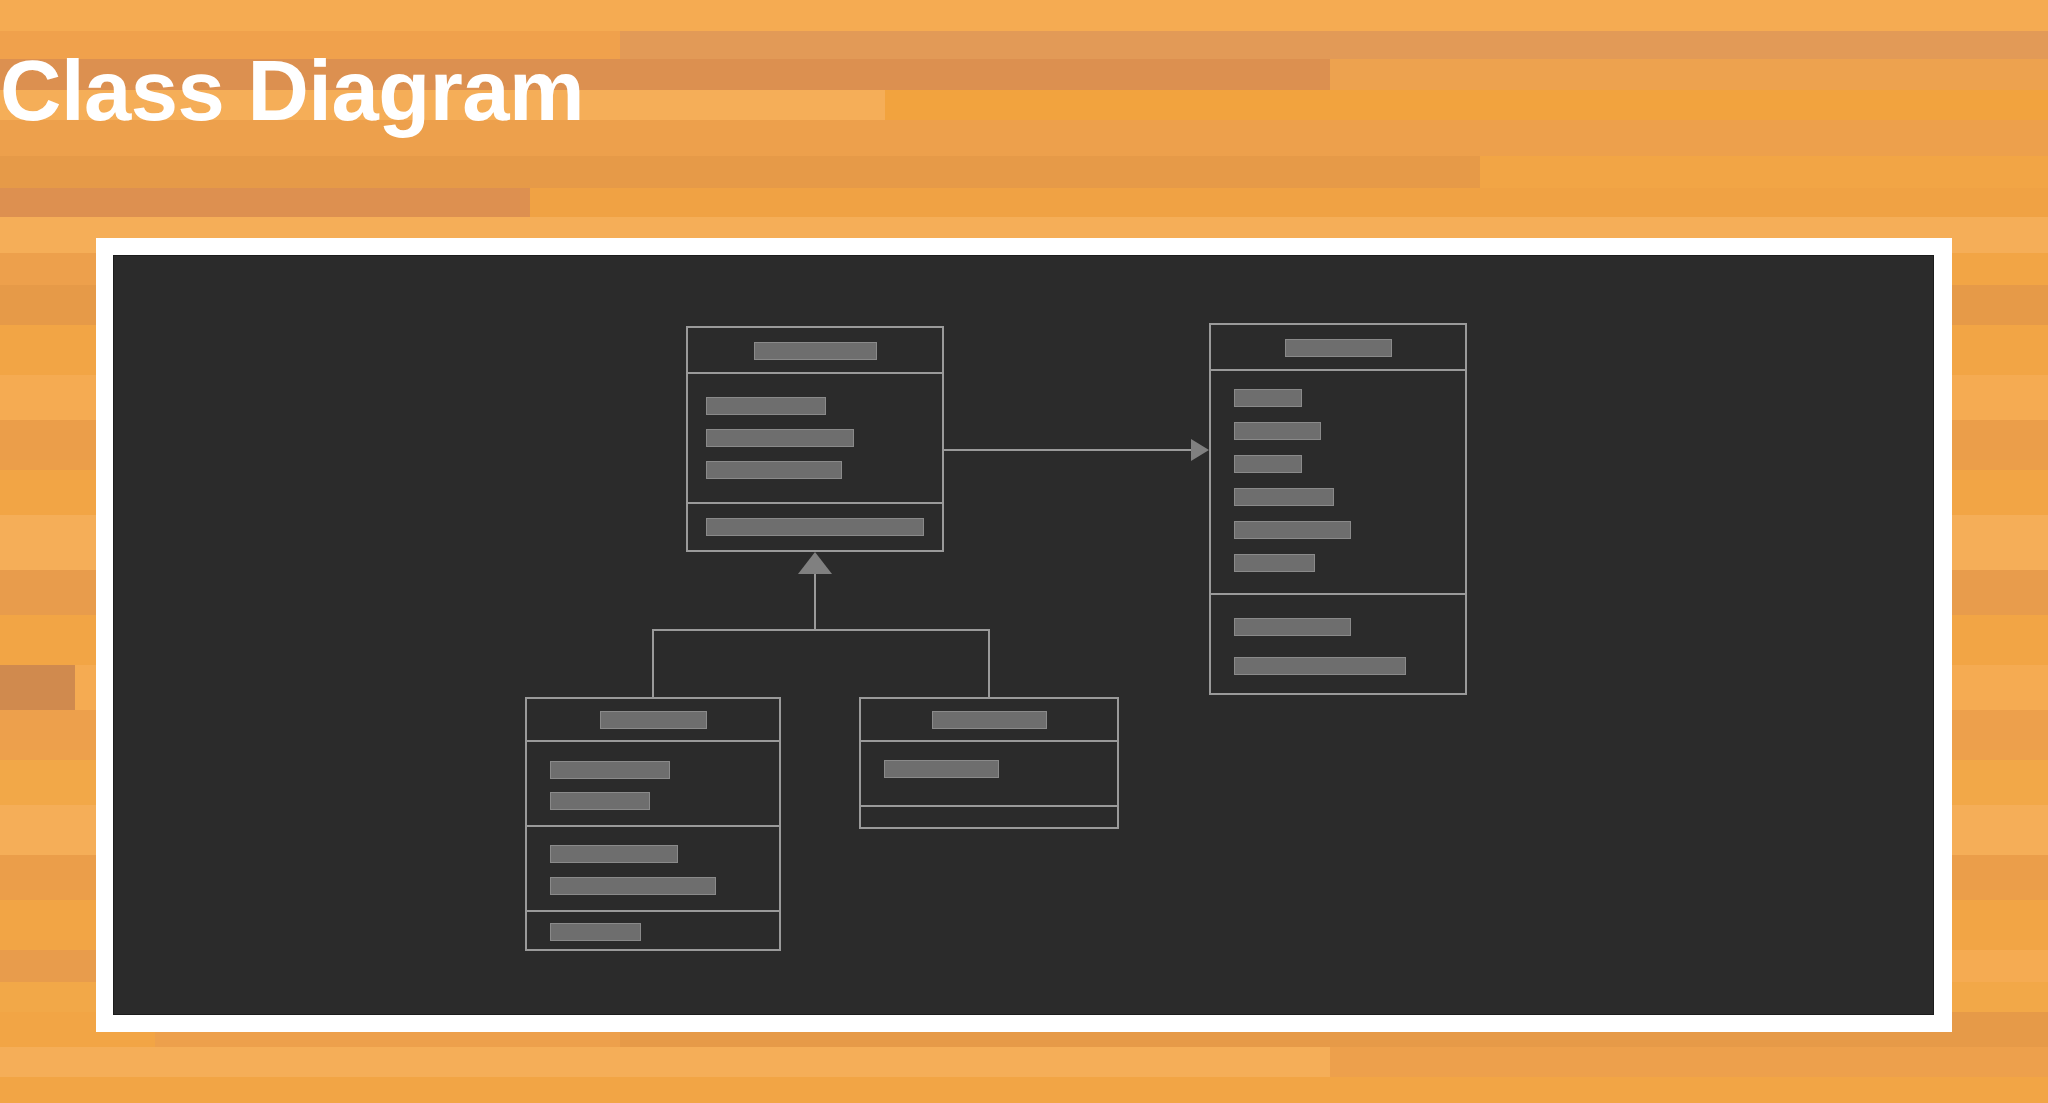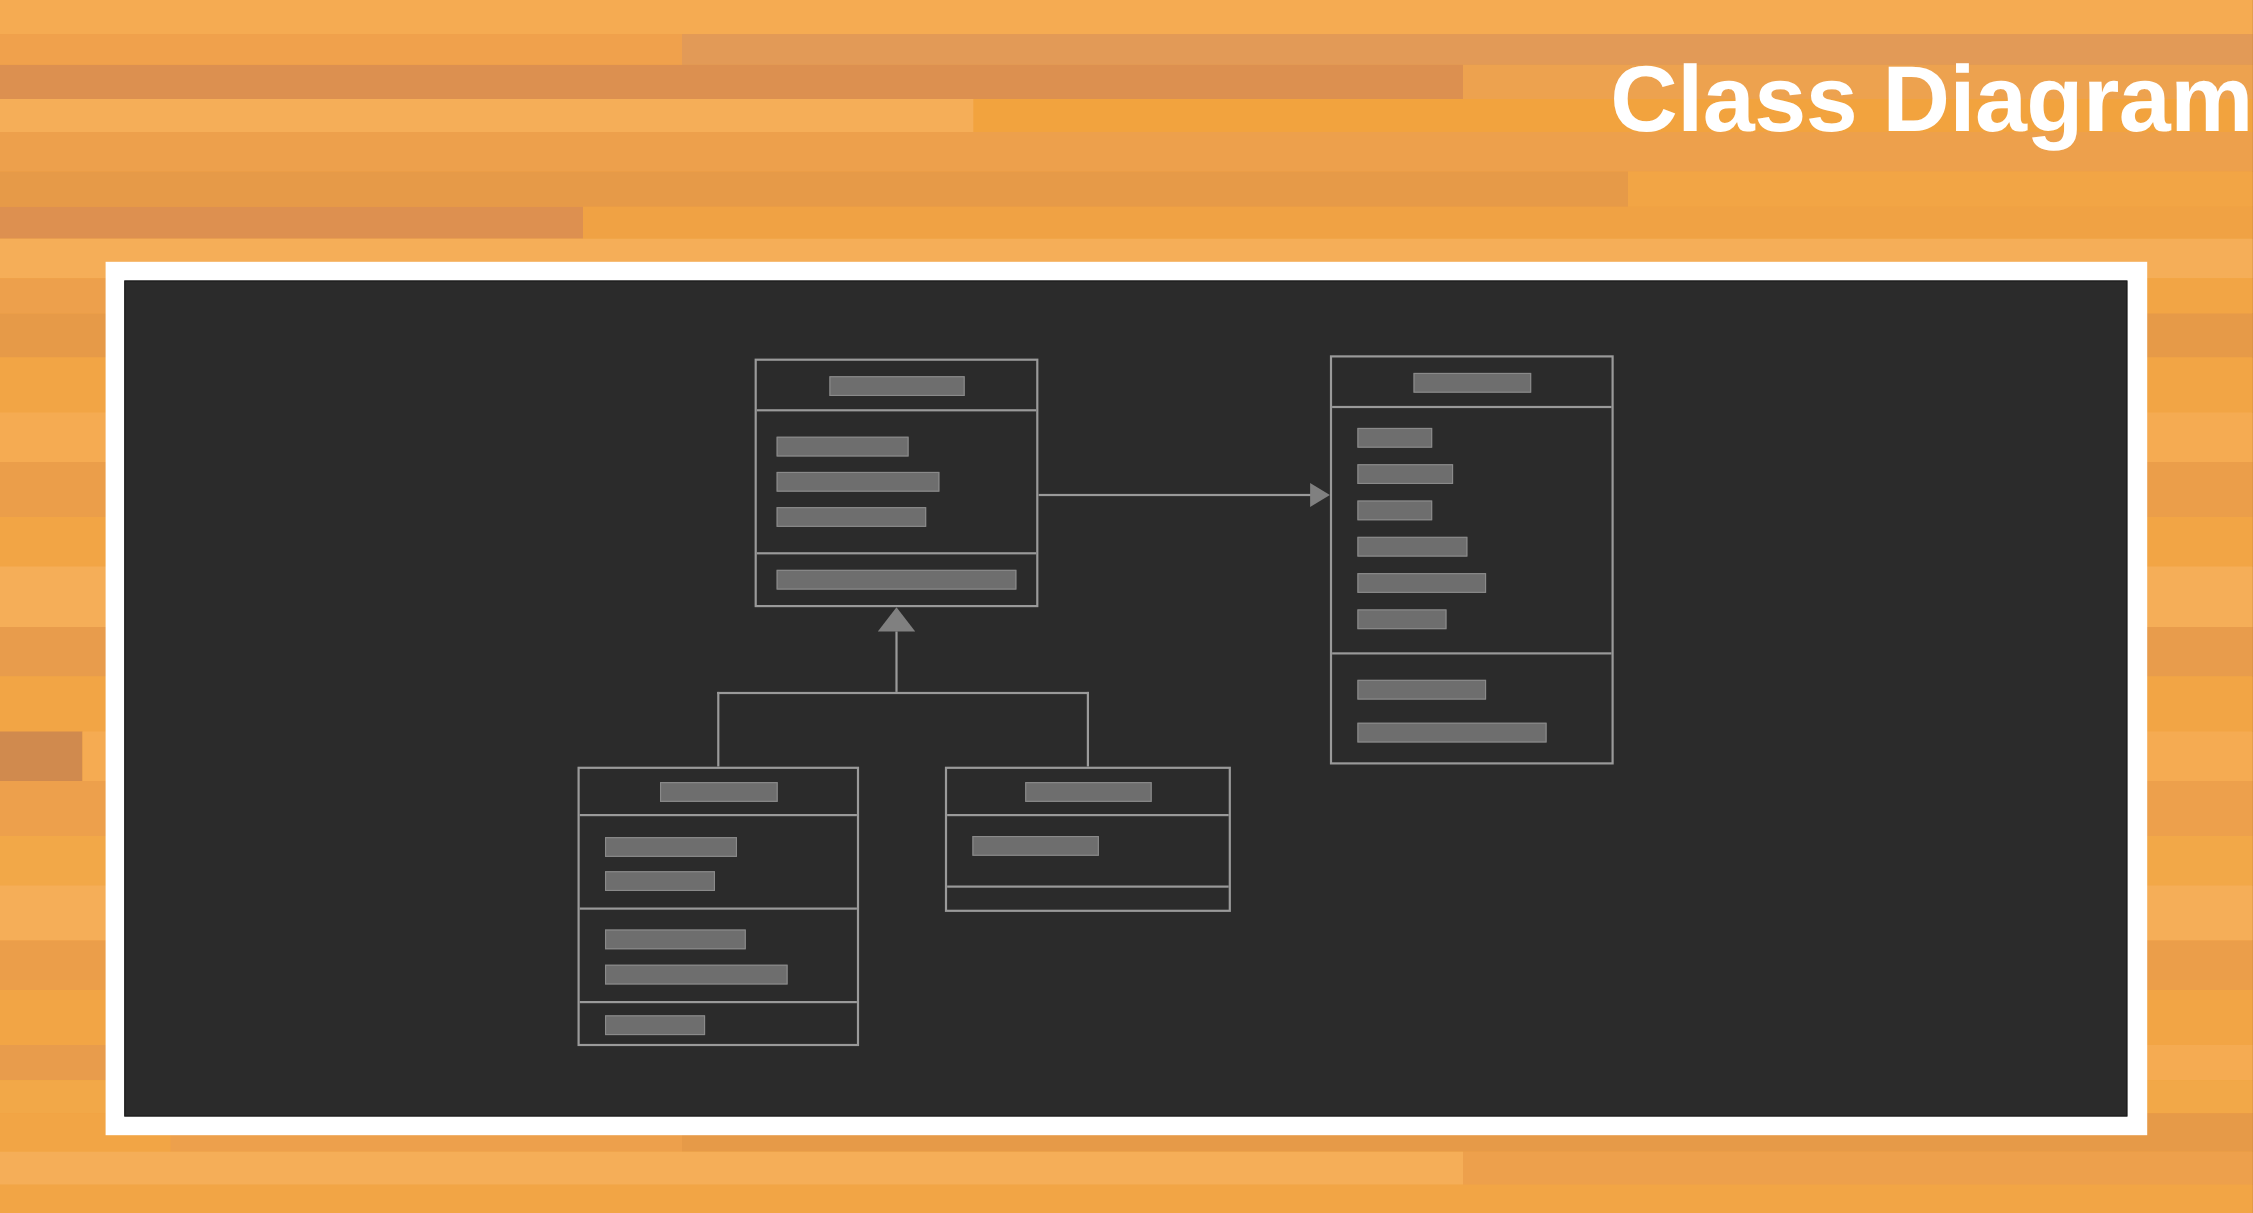--- a/index.html
+++ b/index.html
@@ -9,21 +9,21 @@
     font-family:"Liberation Sans", sans-serif;
     overflow:hidden;position:relative;
     background:#f2a444;
   }
   
   #wood-background{position:absolute;inset:0;overflow:hidden;}
   #wood-background .plank{position:absolute;left:0;}
   
   #page-title{
     position:absolute;top:48px;left:0;width:2048px;
-    text-align:right;
+    text-align:left;
     color:#ffffff;
     font-size:85px;
     font-weight:bold;
     letter-spacing:-0.5px;
     line-height:1;
     white-space:nowrap;
   }
   
   #whiteboard-frame{
     position:absolute;left:96px;top:238px;

